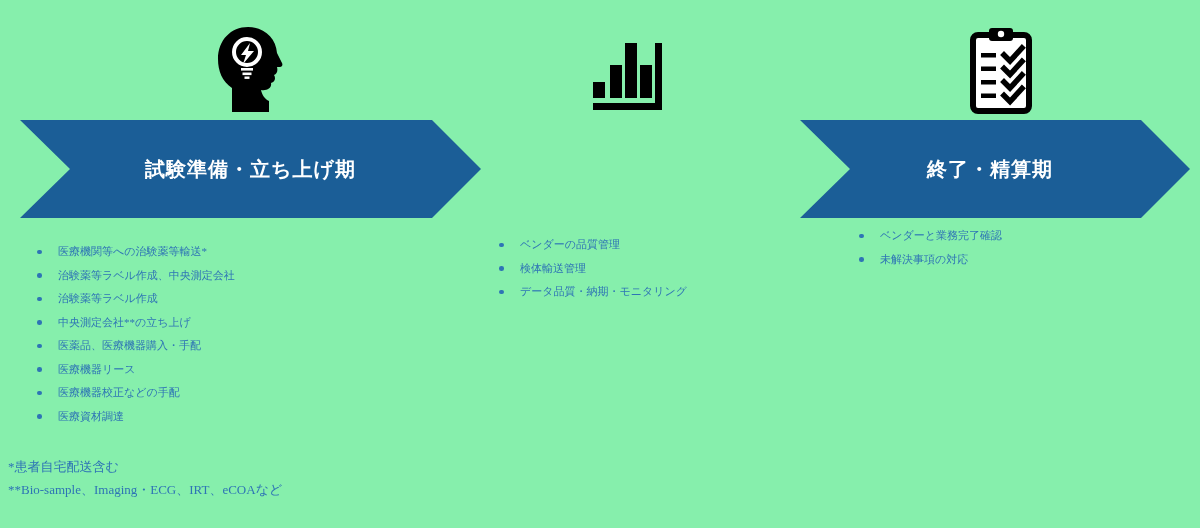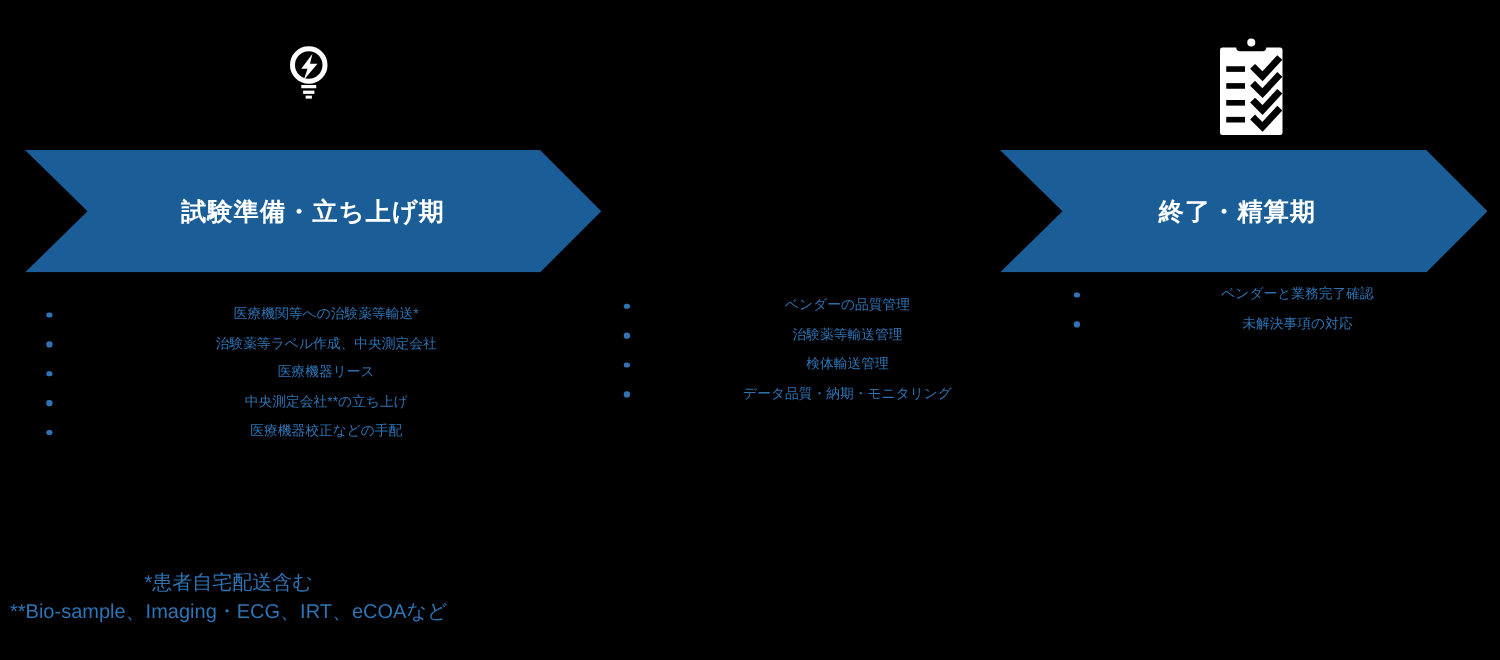--- a/index.html
+++ b/index.html
@@ -1,19 +1,18 @@
 <!DOCTYPE html>
 <html style="--chevron: #1B5E97; --list_text: #2E74B5; --icon: #000000; --title_text: #FFFFFF;"><head>
 <meta charset="utf-8">
 <style>
   html,body{margin:0;padding:0;background:#fff;}
   .canvas{
-    position:relative;width:1200px;height:528px;background:#000000;overflow:hidden;
-    font-family:Liberation Sans, sans-serif;
-    text-align:center;
+    position:relative;width:1200px;height:528px;background:#86efac;overflow:hidden;
+    font-family:Liberation Serif, serif;
   }
   .icon{position:absolute;color:var(--icon,#000);}
   .icon svg{display:block;width:100%;height:100%;}
   .icon-head{left:215px;top:24px;width:68px;height:88px;}
   .icon-chart{left:590px;top:40px;width:74px;height:70px;}
   .icon-clipboard{left:968px;top:28px;width:66px;height:86px;}
 
   .band{position:absolute;left:0;top:120px;width:1200px;height:98px;}
   .chevron{
     position:absolute;top:0;height:98px;background:var(--chevron,#1B5E97);
@@ -40,21 +39,21 @@
     position:relative;padding-left:24px;
     color:var(--list_text,#2E74B5);font-size:11px;line-height:23.5px;
     white-space:nowrap;
   }
   ul.items li::before{
     content:"";position:absolute;left:3px;top:9.5px;width:4.5px;height:4.5px;
     border-radius:50%;background:var(--list_text,#2E74B5);
   }
   .footnotes{
     position:absolute;left:8px;top:455px;
-    color:var(--list_text,#2E74B5);font-size:16px;line-height:23px;
+    color:var(--list_text,#2E74B5);font-size:13px;line-height:23px;
   }
   .footnote{white-space:nowrap;}
 </style>
 </head>
 <body>
 
 <div class="canvas">
 
   <div class="icon icon-head">
     <svg viewBox="0 0 68 88" xmlns="http://www.w3.org/2000/svg">
@@ -99,28 +98,30 @@
       <span class="chev-title">試験準備・立ち上げ期</span>
     </div>
     <div class="chevron chev3">
       <span class="chev-title">終了・精算期</span>
     </div>
   </div>
 
   <ul class="items items1">
     <li>医療機関等への治験薬等輸送*</li>
     <li>治験薬等ラベル作成、中央測定会社</li>
+    <li>治験薬等ラベル作成</li>
+    <li>中央測定会社**の立ち上げ</li>
+    <li>医薬品、医療機器購入・手配</li>
     <li>医療機器リース</li>
-    <li>中央測定会社**の立ち上げ</li>
     <li>医療機器校正などの手配</li>
+    <li>医療資材調達</li>
   </ul>
 
   <ul class="items items2">
     <li>ベンダーの品質管理</li>
-    <li>治験薬等輸送管理</li>
     <li>検体輸送管理</li>
     <li>データ品質・納期・モニタリング</li>
   </ul>
 
   <ul class="items items3">
     <li>ベンダーと業務完了確認</li>
     <li>未解決事項の対応</li>
   </ul>
 
   <div class="footnotes">

